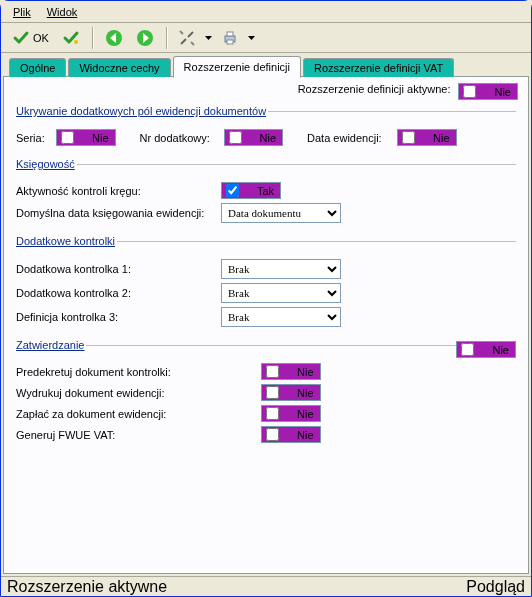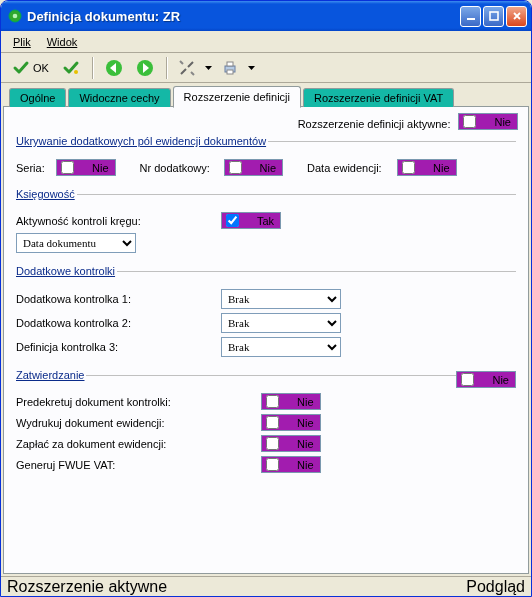--- a/index.html
+++ b/index.html
@@ -34,56 +34,30 @@
   .panel { flex: 1; margin: 0 2px 2px 2px; background: #fcfcfe; border: 1px solid #919b9c; border-top: none; padding: 6px 12px; overflow: auto; position: relative; }
   fieldset { border: none; border-top: 1px solid #c0c0c0; margin: 6px 0 8px 0; padding: 8px 0 0 0; }
   fieldset > legend { color: #0a2b8a; text-decoration: underline; padding: 0 2px 0 0; font-size: 11px; }
 
   .row { display: flex; align-items: center; margin: 4px 0; }
   .lbl { flex: 0 0 auto; }
   .check { display: inline-flex; align-items: center; gap: 18px; border: 1px solid #7a98af; background: #a21caf; padding: 1px 6px 1px 4px; }
   .check input { margin: 0; }
   .sel { border: 1px solid #7f9db9; background: #fff; height: 20px; font-size: 11px; font-family: Tahoma; padding: 1px 2px; }
 
-  .top-right { position: absolute; top: 6px; right: 10px; display: flex; align-items: flex-end; gap: 8px; }
+  .top-right { position: absolute; top: 6px; right: 10px; display: flex; align-items: flex-start; gap: 8px; }
 
   .statusbar { height: 20px; border-top: 1px solid #aca899; display: flex; align-items: center; padding: 0 6px; font-size: 16px; background: #ece9d8; justify-content: space-between; }
   .status-left { flex: 1; }
 </style>
 </head>
 <body>
 
 <div class="window">
 
-  <div class="titlebar">
-    <span class="appicon">
-      <svg width="14" height="14" viewBox="0 0 14 14">
-          <circle cx="7" cy="7" r="6" fill="#2fa82f" stroke="#0a5" stroke-width="1"></circle>
-          <circle cx="7" cy="7" r="2.3" fill="#b6f3b6"></circle>
-        </svg>
-    </span>
-    <span class="title">Definicja dokumentu: ZR</span>
-    <div class="winbtns">
-      <div class="winbtn min">
-        <svg width="10" height="10">
-            <rect x="1" y="7" width="8" height="2" fill="#fff"></rect>
-          </svg>
-      </div>
-      <div class="winbtn max">
-        <svg width="10" height="10">
-            <rect x="1" y="1" width="8" height="8" fill="none" stroke="#fff" stroke-width="1.6"></rect>
-          </svg>
-      </div>
-      <div class="winbtn close">
-        <svg width="10" height="10">
-            <path d="M2 2 L8 8 M8 2 L2 8" stroke="#fff" stroke-width="1.8"></path>
-          </svg>
-      </div>
-    </div>
-  </div>
 
   <div class="menubar">
     <span><u>Plik</u></span>
     <span><u>Widok</u></span>
   </div>
 
   <div class="toolbar">
     <span class="tbtn">
       <svg width="18" height="18" viewBox="0 0 18 18">
           <path d="M3 9 L7 13 L15 4" fill="none" stroke="#2e9b2e" stroke-width="3" stroke-linecap="round" stroke-linejoin="round"></path>
@@ -176,20 +150,21 @@
     <fieldset>
       <legend>Księgowość</legend>
       <div class="row">
         <span class="lbl" style="width:205px">Aktywność kontroli kręgu:</span>
         <label class="check">
           <input type="checkbox" checked="" style="">
           <span>Tak</span>
         </label>
       </div>
       <div class="row">
+        <span class="lbl" style="width:205px">Domyślna data księgowania ewidencji:</span>
         <select class="sel" style="width:120px">
           <option>Data dokumentu</option>
         </select>
       </div>
     </fieldset>
 
     <fieldset>
       <legend>Dodatkowe kontrolki</legend>
       <div class="row">
         <span class="lbl" style="width:205px">Dodatkowa kontrolka 1:</span>

